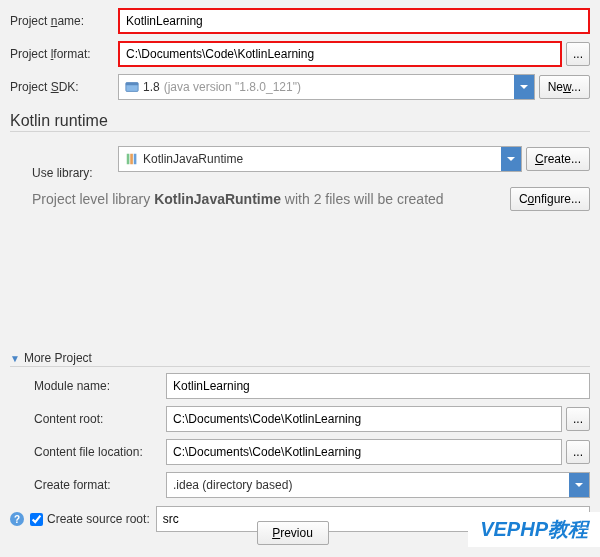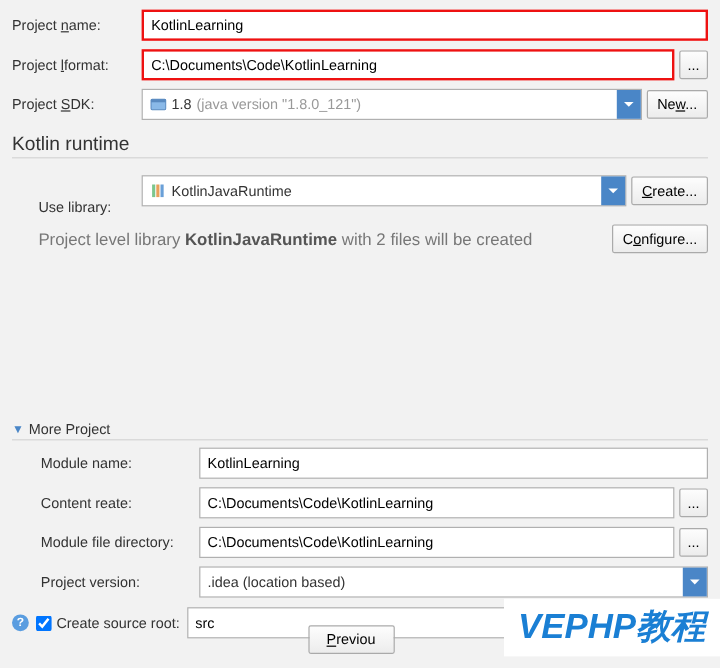--- a/index.html
+++ b/index.html
@@ -125,21 +125,21 @@
     display:flex; gap:6px; justify-content:center;
     padding:6px 10px;
     align-items:center;
   }
   .watermark {
     position:absolute;
     right:0; bottom:10px;
     background:#fff;
     padding:4px 12px;
     font-weight:bold;
-    font-size:29px;
+    font-size:20px;
     color:#1a7fd4;
     font-style:italic;
   }
   .gray { color:#999; }
 </style>
 </head>
 <body>
 
 <div class="form">
 
@@ -195,33 +195,33 @@
     <span class="tri">▼</span>
     <span><span>Mor</span><span class="u">e</span><span> Project</span></span>
   </div>
 
   <div class="more" style="padding-top:6px;">
     <div class="row">
       <span class="label">Module name:</span>
       <input type="text" value="KotlinLearning" style="">
     </div>
     <div class="row">
-      <span class="label">Content reate:</span>
+      <span class="label">Content root:</span>
       <input type="text" value="C:\Documents\Code\KotlinLearning" style="">
       <button class="btn dots">...</button>
     </div>
     <div class="row">
-      <span class="label">Module file directory:</span>
+      <span class="label">Content file location:</span>
       <input type="text" value="C:\Documents\Code\KotlinLearning" style="">
       <button class="btn dots">...</button>
     </div>
     <div class="row">
-      <span class="label">Project version:</span>
+      <span class="label">Create format:</span>
       <div class="select">
-        <span>.idea (location based)</span>
+        <span>.idea (directory based)</span>
         <span class="dd"></span>
       </div>
     </div>
     <div class="cb-row">
       <span class="qicon">?</span>
       <label class="cb-label">
         <input type="checkbox" checked="" style="">
         <span>Create source root:</span>
       </label>
       <input type="text" style="flex: 1 1 0%;" value="src">

